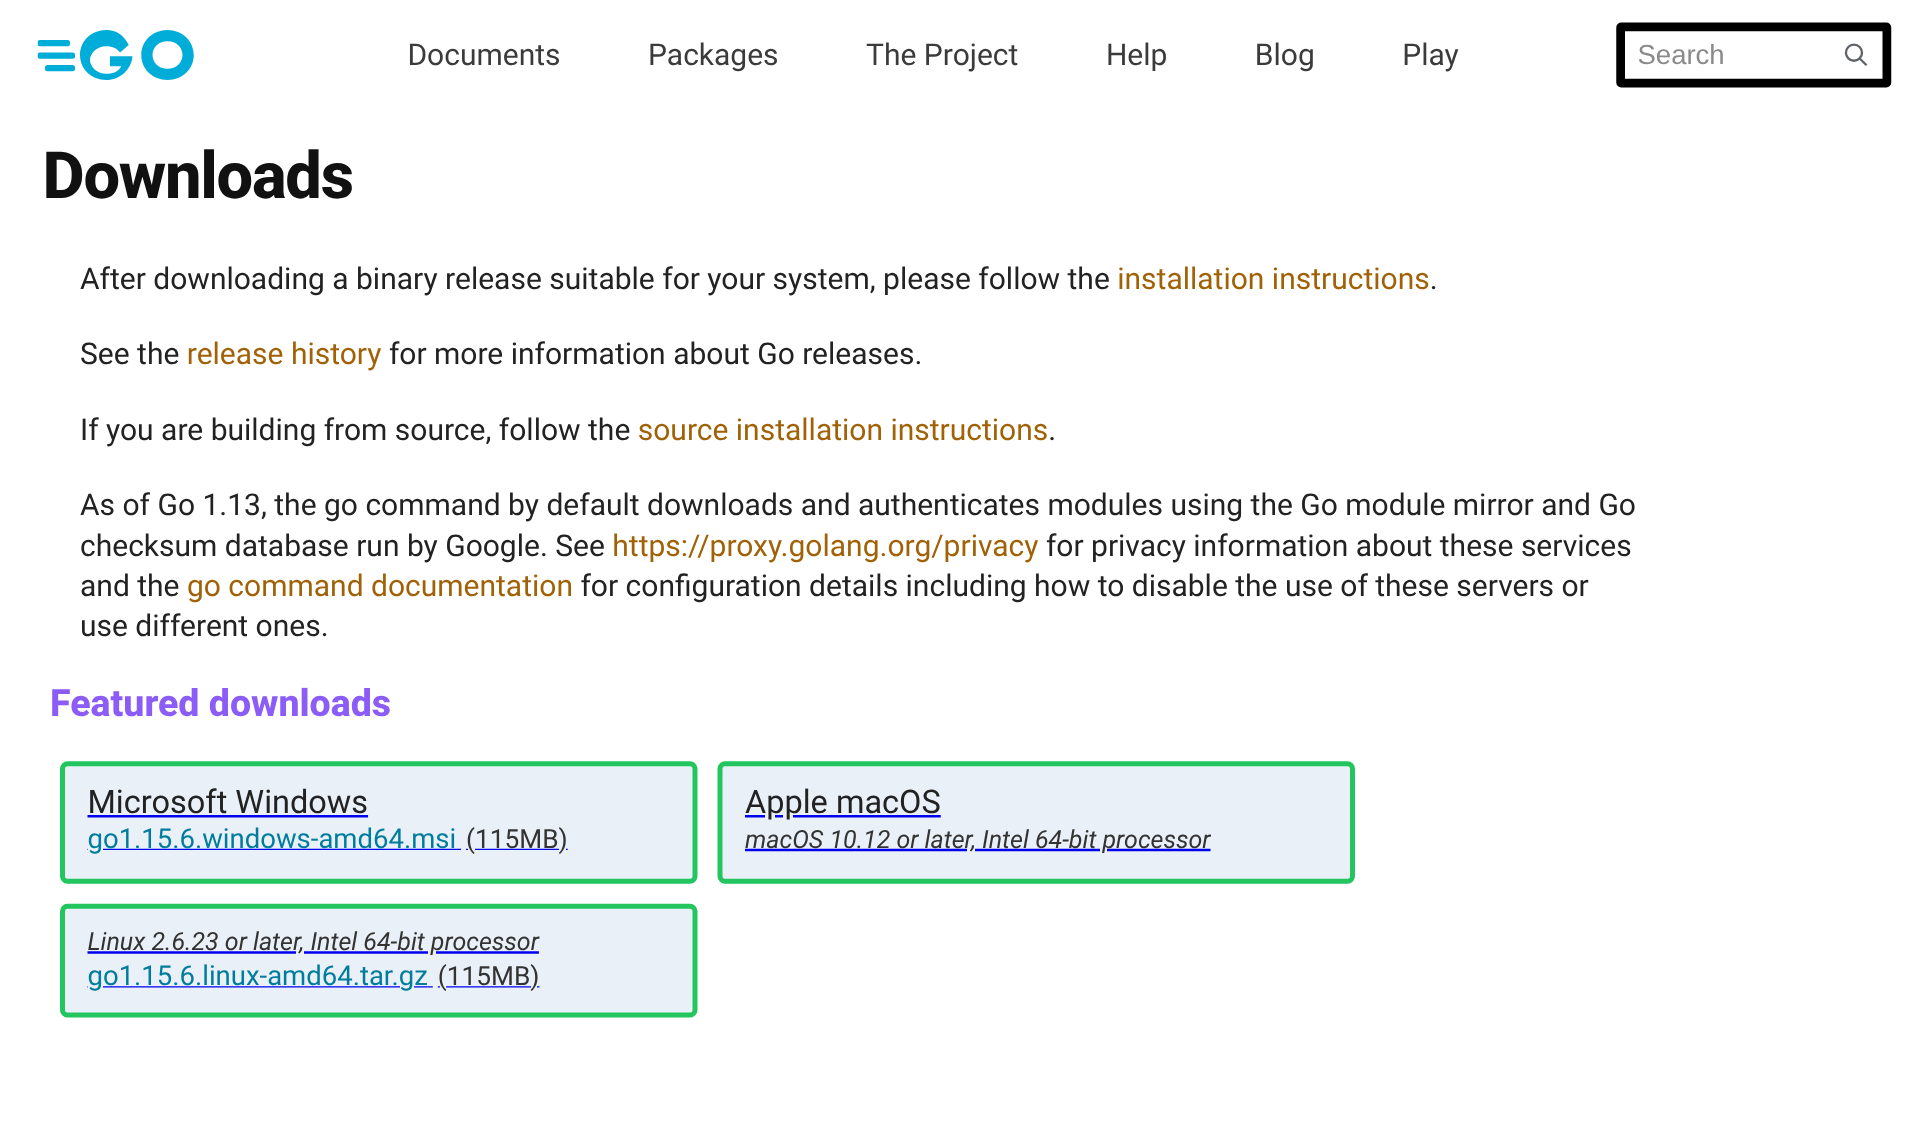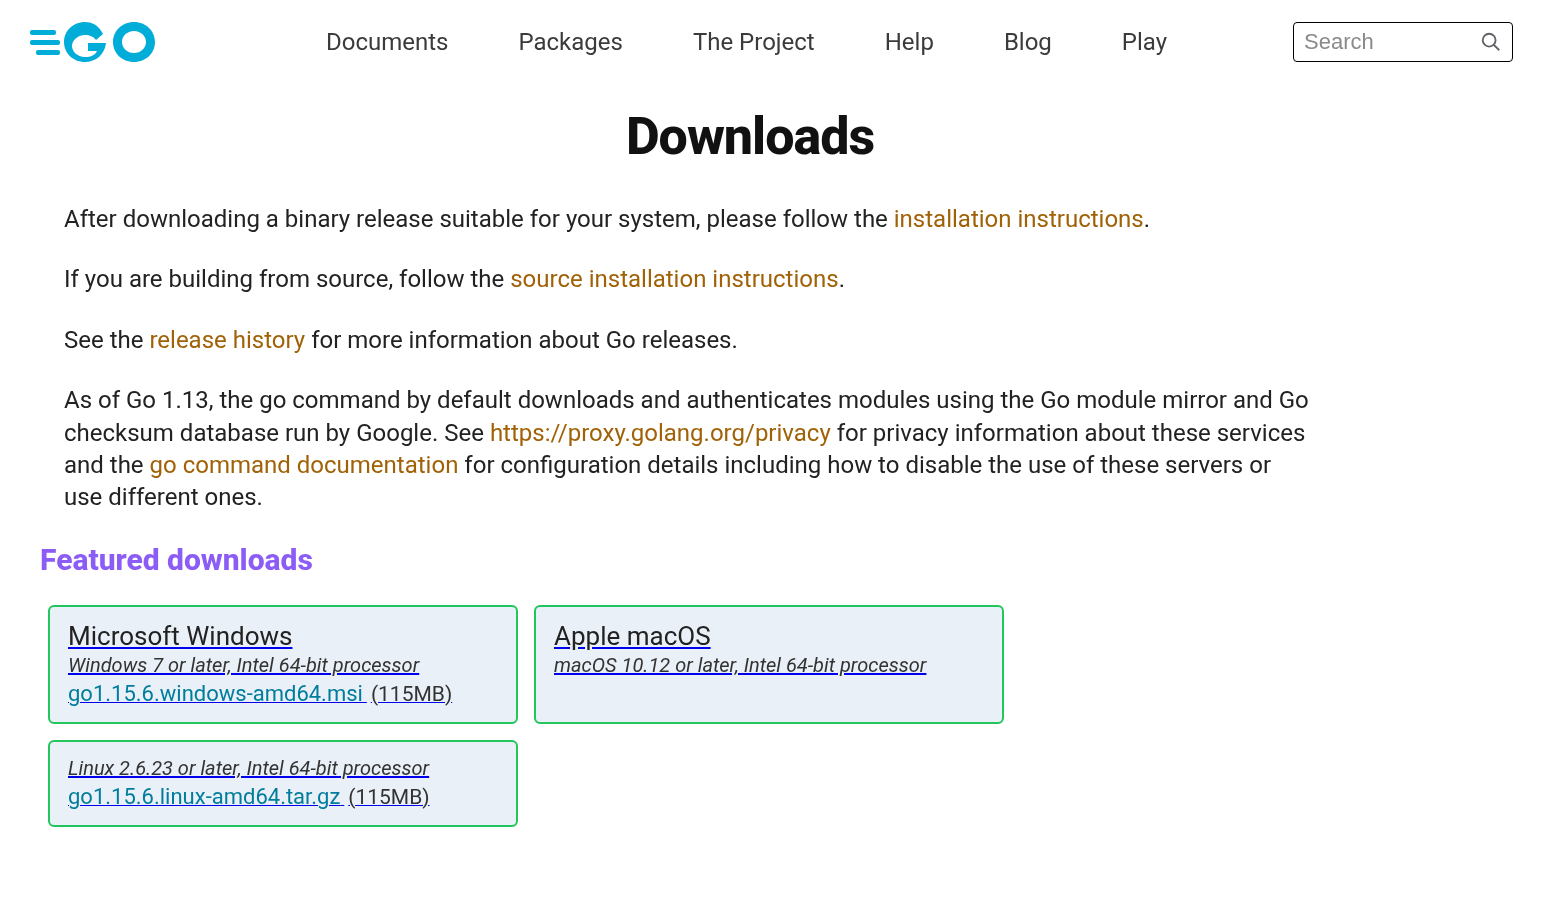--- a/index.html
+++ b/index.html
@@ -34,21 +34,21 @@
     justify-content: center;
   }
   nav a {
     color: #3b3b3b;
     text-decoration: none;
     font-size: 24px;
   }
   .search-box {
     display: flex;
     align-items: center;
-    border: 1px solid #000000;
+    border: 7px solid #000000;
     border-radius: 4px;
     padding: 6px 10px;
     width: 220px;
     justify-content: space-between;
   }
   .search-box input {
     border: none;
     outline: none;
     font-size: 22px;
     width: 160px;
@@ -63,21 +63,20 @@
   main {
     padding: 40px 34px 40px 34px;
     max-width: 1500px;
   }
   h1 {
     font-size: 52px;
     font-weight: 800;
     letter-spacing: -1px;
     margin-bottom: 36px;
     color: #111;
-    text-align: center;
   }
   .intro {
     padding-left: 30px;
     font-size: 24px;
     line-height: 1.35;
     color: #222;
     max-width: 1280px;
   }
   .intro p { margin-bottom: 28px; }
   .intro a, .dl-file a.file {
@@ -91,24 +90,24 @@
     color: #8b5cf6;
   }
   .cards {
     display: flex;
     flex-wrap: wrap;
     gap: 16px;
     padding-left: 14px;
   }
   .card {
     background: #e9f0f7;
-    border: 2px solid #22c55e;
+    border: 4px solid #22c55e;
     border-radius: 6px;
     padding: 14px 18px 16px 18px;
-    width: 470px;
+    width: 510px;
   }
   .card .title {
     font-size: 26px;
     color: #222;
     margin-bottom: 2px;
   }
   .card .req {
     font-style: italic;
     font-size: 20px;
     color: #333;
@@ -161,36 +160,35 @@
 </header>
 
 <main>
   <h1>Downloads</h1>
 
   <div class="intro">
     <p>
       <span>After downloading a binary release suitable for your system, please follow the </span><a href="#">installation instructions</a><span>.</span>
     </p>
     <p>
+      <span>See the </span><a href="#">release history</a><span> for more information about Go releases.</span>
+    </p>
+    <p>
       <span>If you are building from source, follow the </span><a href="#">source installation instructions</a><span>.</span>
-    </p>
-    <p>
-      <span>See the </span><a href="#">release history</a><span> for more information about Go releases.</span>
     </p>
     <p>
       <span>As of Go 1.13, the go command by default downloads and authenticates modules using the Go module mirror and Go checksum database run by Google. See </span><a href="#">https://proxy.golang.org/privacy</a><span> for privacy information about these services and the </span><a href="#">go command documentation</a><span> for configuration details including how to disable the use of these servers or use different ones.</span>
     </p>
   </div>
 
   <h2 class="featured">Featured downloads</h2>
 
   <div class="cards">
     <a href="#" class="card">
       <div class="title">Microsoft Windows</div>
-      <div class="req">Windows 7 or later, Intel 64-bit processor</div>
       <div class="dl-file">
         <span class="file">go1.15.6.windows-amd64.msi</span>
         <span class="size">(115MB)</span>
       </div>
     </a>
 
     <a href="#" class="card">
       <div class="title">Apple macOS</div>
       <div class="req">macOS 10.12 or later, Intel 64-bit processor</div>
     </a>

